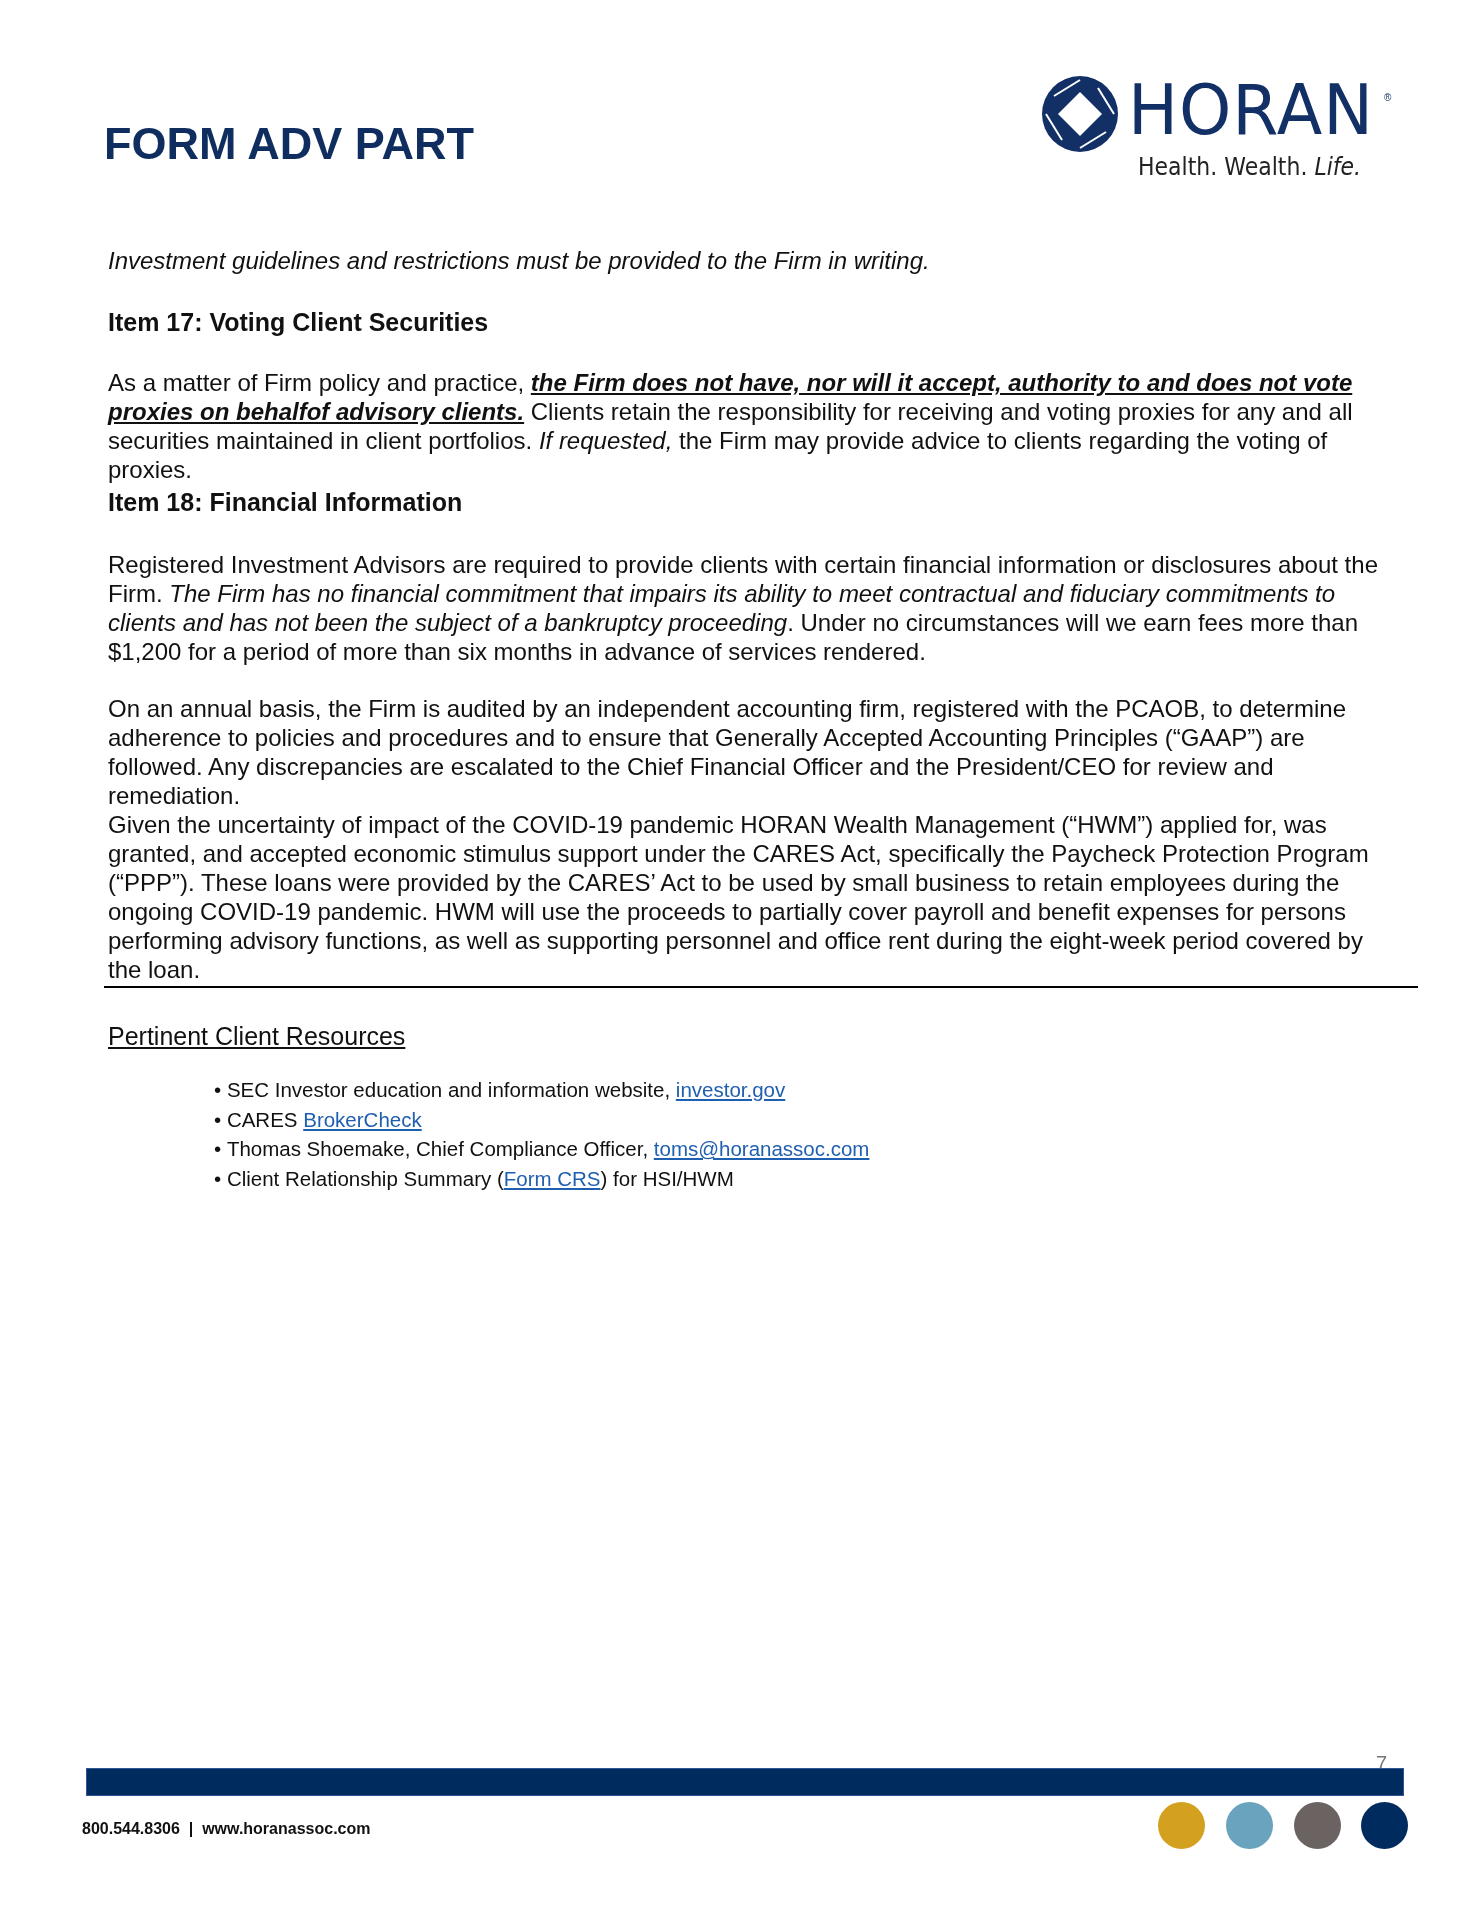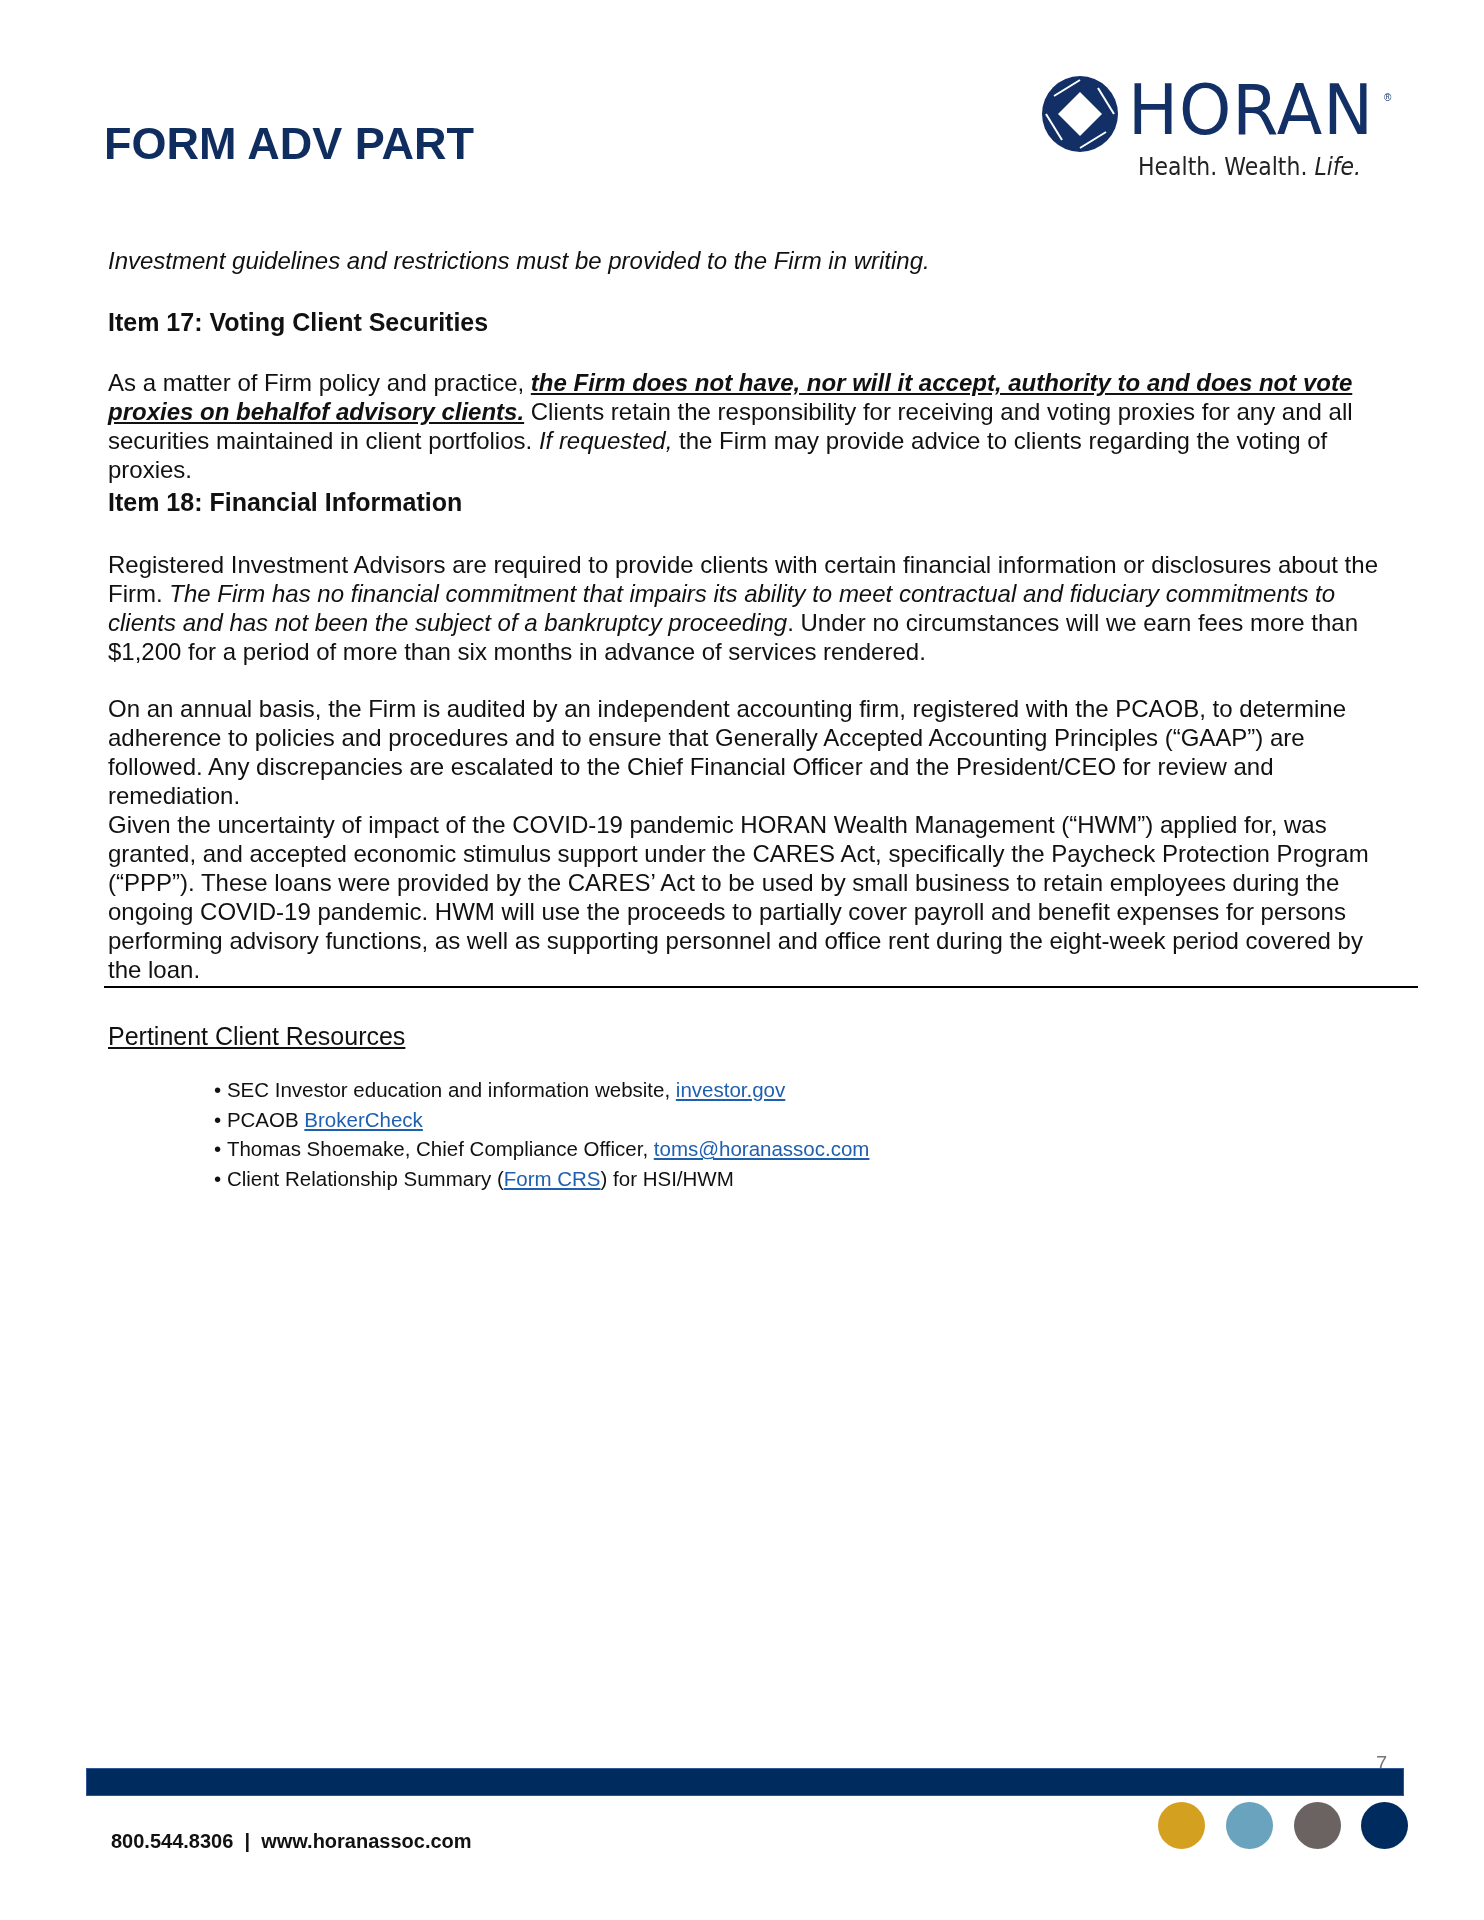--- a/index.html
+++ b/index.html
@@ -50,21 +50,21 @@
   .res-list li { font-size: 20.5px; line-height: 29.5px; }
   .res-list li::before { content: "\2022\00a0"; }
   .link { color: #1f5fb0; text-decoration: underline; cursor: pointer; }
 
   .page-num { position: absolute; left: 1376px; top: 1752px; font-size: 20px; color: #777; }
   .footer-bar {
     position: absolute; left: 86px; top: 1768px; width: 1316px; height: 26px;
     background: #002b5e; border: 1px solid #2f5597;
   }
   .footer-contact {
-    position: absolute; left: 111px; top: 1820px; font-size: 20px; font-weight: bold; color: #111; margin-top: 10px;
+    position: absolute; left: 82px; top: 1820px; font-size: 16px; font-weight: bold; color: #111;
   }
   .dot { position: absolute; top: 1802px; width: 47px; height: 47px; border-radius: 50%; }
 </style>
 </head>
 <body>
 
 <div class="page-title">FORM ADV PART</div>
 
 <div class="logo">
   <svg class="logo-mark" viewBox="0 0 80 80">
@@ -90,21 +90,21 @@
   <div class="p p18a"><span>Registered Investment Advisors are required to provide clients with certain financial information or disclosures about the Firm. </span><span class="it">The Firm has no financial commitment that impairs its ability to meet contractual and fiduciary commitments to clients and has not been the subject of a bankruptcy proceeding</span><span>. Under no circumstances will we earn fees more than $1,200 for a period of more than six months in advance of services rendered.</span></div>
   <div class="p p18b">On an annual basis, the Firm is audited by an independent accounting firm, registered with the PCAOB, to determine adherence to policies and procedures and to ensure that Generally Accepted Accounting Principles (“GAAP”) are followed. Any discrepancies are escalated to the Chief Financial Officer and the President/CEO for review and remediation.</div>
   <div class="p p18c">Given the uncertainty of impact of the COVID-19 pandemic HORAN Wealth Management (“HWM”) applied for, was granted, and accepted economic stimulus support under the CARES Act, specifically the Paycheck Protection Program (“PPP”). These loans were provided by the CARES’ Act to be used by small business to retain employees during the ongoing COVID-19 pandemic. HWM will use the proceeds to partially cover payroll and benefit expenses for persons performing advisory functions, as well as supporting personnel and office rent during the eight-week period covered by the loan.</div>
 </div>
 
 <div class="divider"></div>
 
 <div class="res-title">Pertinent Client Resources</div>
 <ul class="res-list">
   <li><span>SEC Investor education and information website, </span><span class="link">investor.gov</span><span></span></li>
-  <li><span>PCAOB </span><span class="link">BrokerCheck</span><span></span></li>
+  <li><span>CARES </span><span class="link">BrokerCheck</span><span></span></li>
   <li><span>Thomas Shoemake, Chief Compliance Officer, </span><span class="link">toms@horanassoc.com</span><span></span></li>
   <li><span>Client Relationship Summary (</span><span class="link">Form CRS</span><span>) for HSI/HWM</span></li>
 </ul>
 
 <div class="page-num">7</div>
 <div class="footer-bar"></div>
 <div class="footer-contact" style="white-space:pre;">800.544.8306  |  www.horanassoc.com</div>
 
 <div class="dot" style="left:1158px; background:#d4a020;"></div>
 <div class="dot" style="left:1226px; background:#6aa3bd;"></div>

